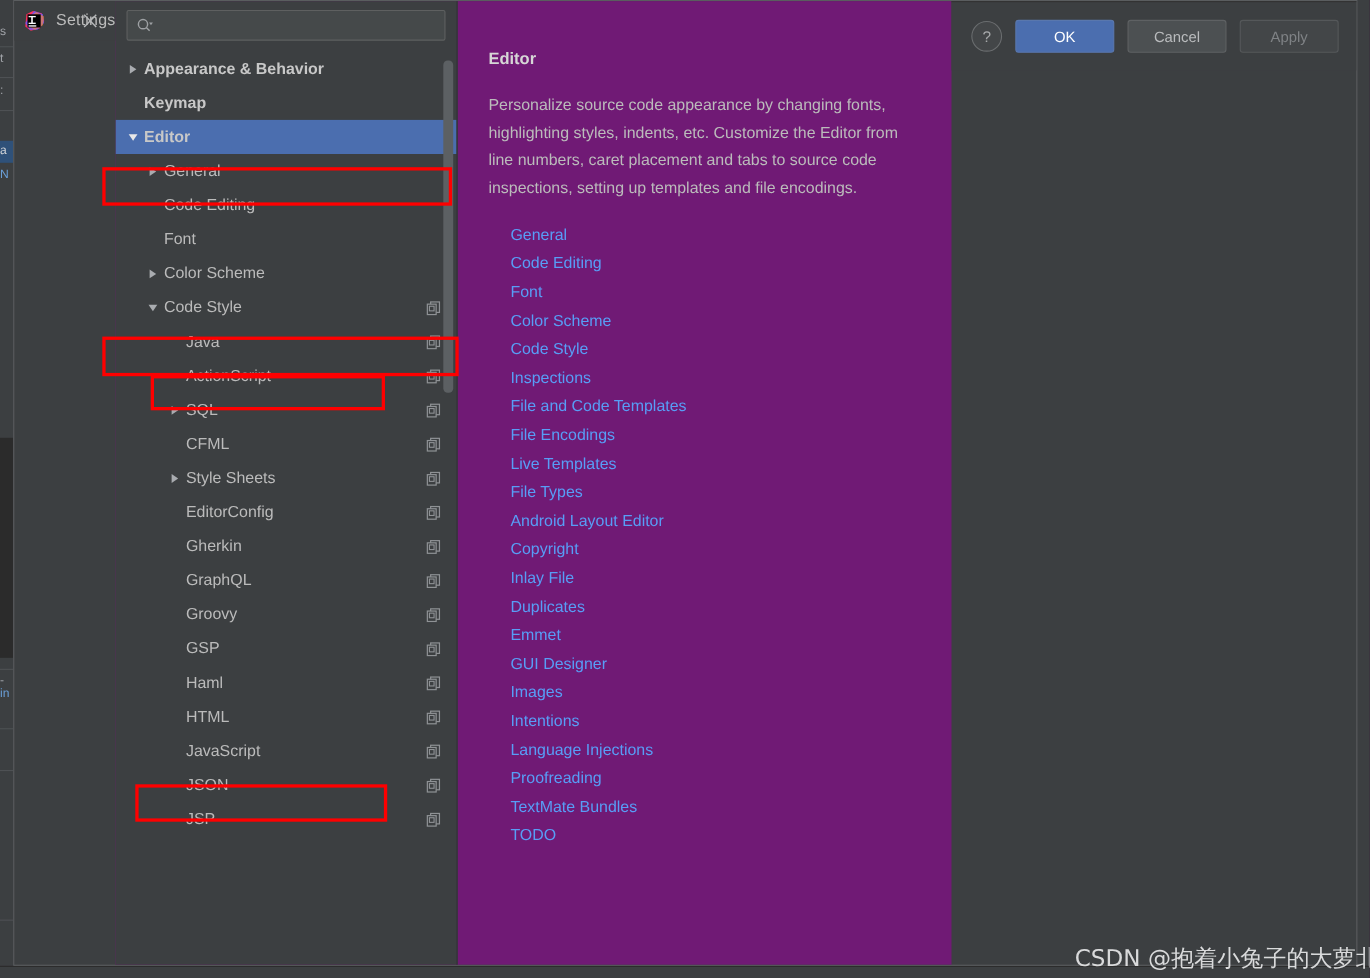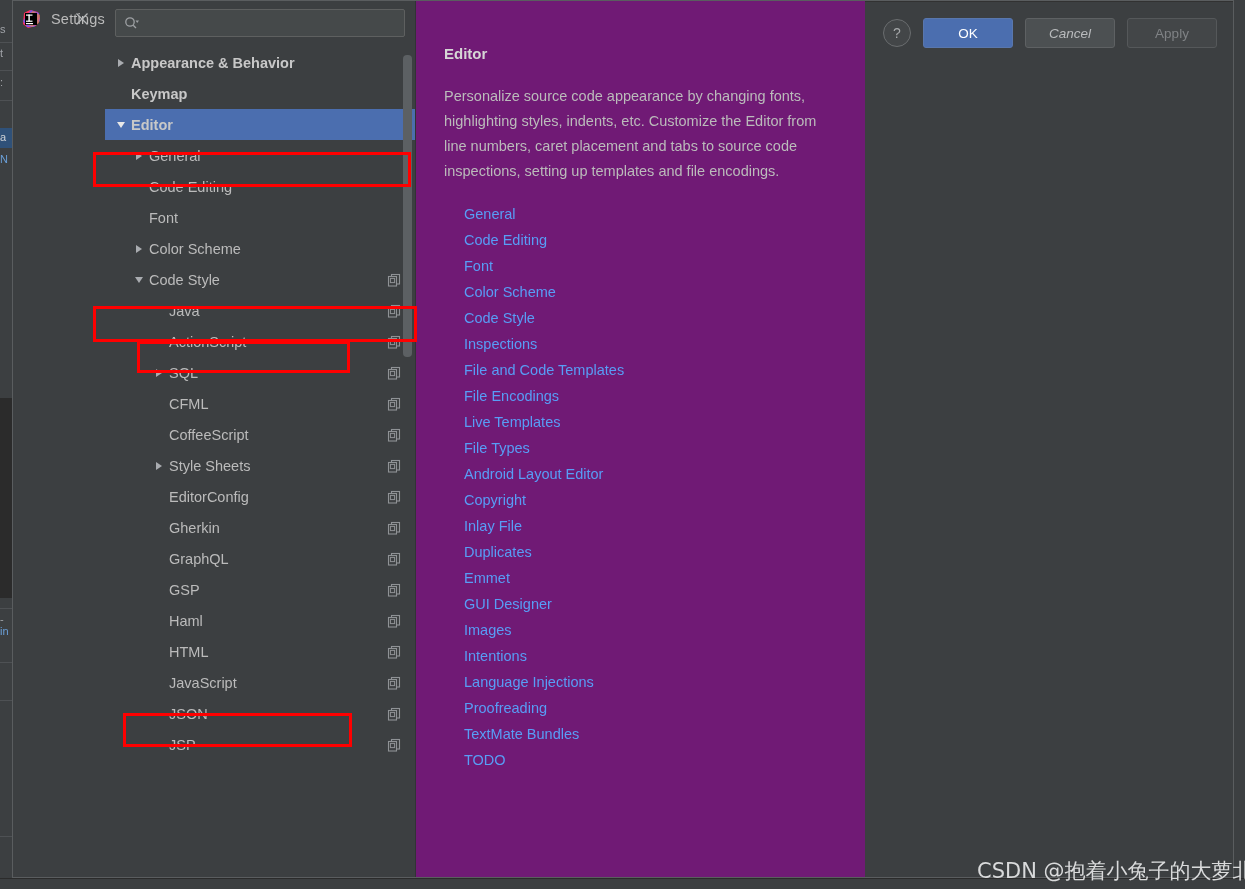--- a/index.html
+++ b/index.html
@@ -311,21 +311,20 @@
   .btn-ok {
     background: #4b6eaf;
     border: 1px solid #5977ad;
     color: #ffffff;
     font-weight: normal;
   }
   .btn-cancel {
     background: #4c5052;
     border: 1px solid #5e6163;
     color: #b9bbbd;
-    font-style: italic;
   }
   .btn-apply {
     background: #434648;
     border: 1px solid #55585a;
     color: #7f8285;
   }
 
   
   .watermark {
     position: absolute;
@@ -510,31 +509,20 @@
               <span class="tree-label">CFML</span>
               <span class="copy-icon">
                 <svg width="14" height="14" viewBox="0 0 14 14">
                   <rect x="4.5" y="1.5" width="8" height="9.5" stroke="#8f9295" stroke-width="1.1" fill="none"></rect>
                   <rect x="1.5" y="3.5" width="8" height="9.5" stroke="#8f9295" stroke-width="1.1" fill="#3c3f41"></rect>
                   <rect x="3.4" y="5.4" width="4.2" height="4.2" stroke="#8f9295" stroke-width="1" fill="none"></rect>
                 </svg>
               </span>
             </div>
             <div class="tree-row d2">
-              <span class="tw"></span>
-              <span class="tree-label">CoffeeScript</span>
-              <span class="copy-icon">
-                <svg width="14" height="14" viewBox="0 0 14 14">
-                  <rect x="4.5" y="1.5" width="8" height="9.5" stroke="#8f9295" stroke-width="1.1" fill="none"></rect>
-                  <rect x="1.5" y="3.5" width="8" height="9.5" stroke="#8f9295" stroke-width="1.1" fill="#3c3f41"></rect>
-                  <rect x="3.4" y="5.4" width="4.2" height="4.2" stroke="#8f9295" stroke-width="1" fill="none"></rect>
-                </svg>
-              </span>
-            </div>
-            <div class="tree-row d2">
               <span class="tw">
                 <span class="arrow-r"></span>
               </span>
               <span class="tree-label">Style Sheets</span>
               <span class="copy-icon">
                 <svg width="14" height="14" viewBox="0 0 14 14">
                   <rect x="4.5" y="1.5" width="8" height="9.5" stroke="#8f9295" stroke-width="1.1" fill="none"></rect>
                   <rect x="1.5" y="3.5" width="8" height="9.5" stroke="#8f9295" stroke-width="1.1" fill="#3c3f41"></rect>
                   <rect x="3.4" y="5.4" width="4.2" height="4.2" stroke="#8f9295" stroke-width="1" fill="none"></rect>
                 </svg>
@@ -558,20 +546,31 @@
                 <svg width="14" height="14" viewBox="0 0 14 14">
                   <rect x="4.5" y="1.5" width="8" height="9.5" stroke="#8f9295" stroke-width="1.1" fill="none"></rect>
                   <rect x="1.5" y="3.5" width="8" height="9.5" stroke="#8f9295" stroke-width="1.1" fill="#3c3f41"></rect>
                   <rect x="3.4" y="5.4" width="4.2" height="4.2" stroke="#8f9295" stroke-width="1" fill="none"></rect>
                 </svg>
               </span>
             </div>
             <div class="tree-row d2">
               <span class="tw"></span>
               <span class="tree-label">GraphQL</span>
+              <span class="copy-icon">
+                <svg width="14" height="14" viewBox="0 0 14 14">
+                  <rect x="4.5" y="1.5" width="8" height="9.5" stroke="#8f9295" stroke-width="1.1" fill="none"></rect>
+                  <rect x="1.5" y="3.5" width="8" height="9.5" stroke="#8f9295" stroke-width="1.1" fill="#3c3f41"></rect>
+                  <rect x="3.4" y="5.4" width="4.2" height="4.2" stroke="#8f9295" stroke-width="1" fill="none"></rect>
+                </svg>
+              </span>
+            </div>
+            <div class="tree-row d2">
+              <span class="tw"></span>
+              <span class="tree-label">Groovy</span>
               <span class="copy-icon">
                 <svg width="14" height="14" viewBox="0 0 14 14">
                   <rect x="4.5" y="1.5" width="8" height="9.5" stroke="#8f9295" stroke-width="1.1" fill="none"></rect>
                   <rect x="1.5" y="3.5" width="8" height="9.5" stroke="#8f9295" stroke-width="1.1" fill="#3c3f41"></rect>
                   <rect x="3.4" y="5.4" width="4.2" height="4.2" stroke="#8f9295" stroke-width="1" fill="none"></rect>
                 </svg>
               </span>
             </div>
             <div class="tree-row d2">
               <span class="tw"></span>

